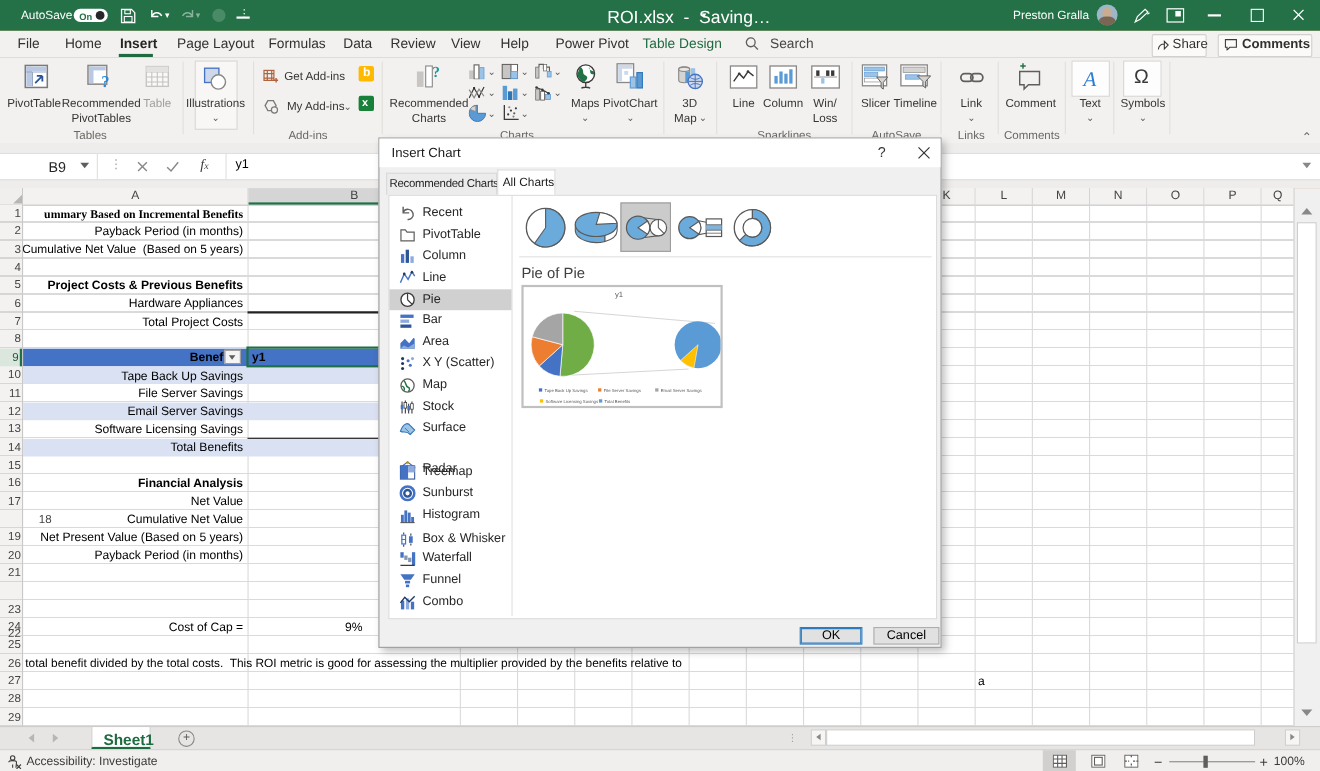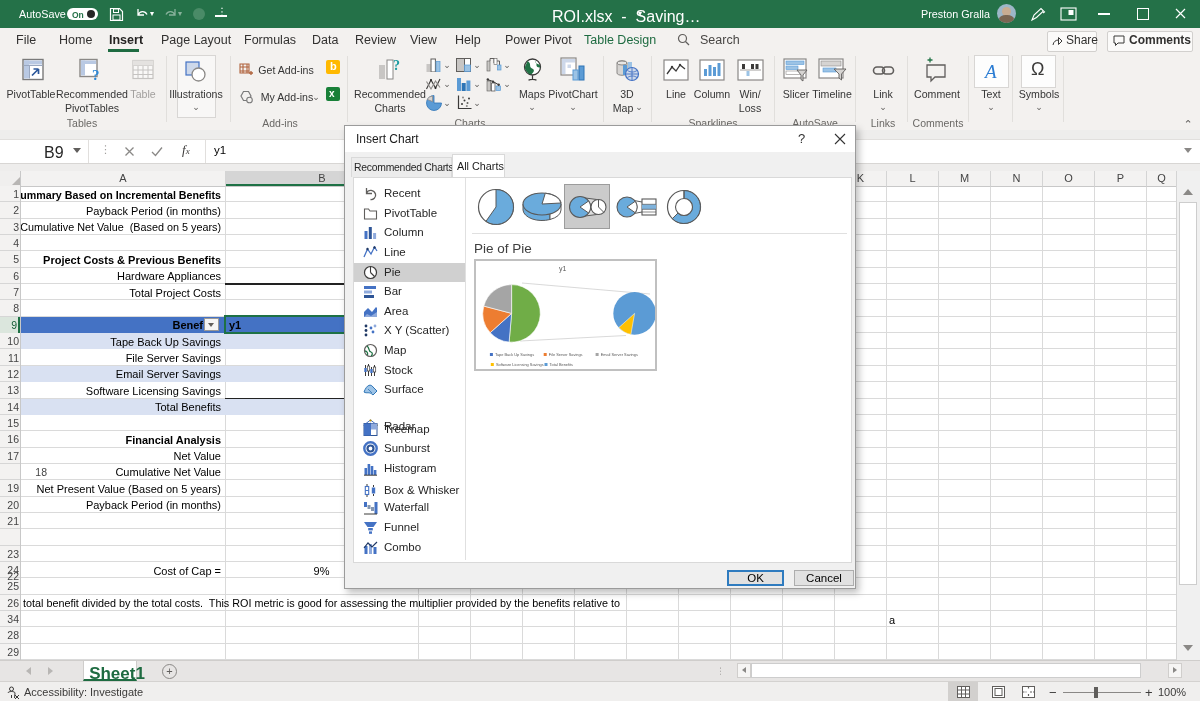--- a/index.html
+++ b/index.html
@@ -357,21 +357,21 @@
     <div class="abs" style="left:1021px;top:3px;width:33px;height:31px;border:1px solid #d8d6d4;background:#fdfdfd;"></div>
     <div class="abs" style="left:1031px;top:7px;font-size:18px;color:#3b3a39;">Ω</div>
     <div class="rlbl" style="left:1039px;top:36px;">Symbols</div>
     <div class="chev" style="left:1039px;top:50px;">⌄</div>
     <div class="rsep" style="left:1063px;"></div>
     <div class="chev" style="left:1188px;top:66px;font-size:11px;">⌃</div>
   </div>
   <div class="abs" id="fstrip">
     <div id="fbar">
       <div class="abs" style="left:0;top:0;width:88px;height:23px;border-right:1px solid #e1dfdd;"></div>
-      <div class="abs" style="left:10px;top:4px;font-size:16px;color:#262626;padding-left:34px;">B9</div>
+      <div class="abs" style="left:10px;top:4px;font-size:13px;color:#262626;padding-left:34px;">B9</div>
       <div class="abs" style="left:73px;top:8px;width:0;height:0;border-left:4px solid transparent;border-right:4px solid transparent;border-top:5px solid #605e5c;"></div>
       <div class="abs" style="left:100px;top:3px;font-size:11px;color:#a19f9d;letter-spacing:1px;">⋮</div>
       <svg class="abs" style="left:124px;top:6px;" width="11" height="11" viewBox="0 0 11 11">
         <path d="M1.5 1.5 L9.5 9.5 M9.5 1.5 L1.5 9.5" stroke="#8a8886" stroke-width="1.3"></path>
       </svg>
       <svg class="abs" style="left:151px;top:6px;" width="12" height="11" viewBox="0 0 12 11">
         <path d="M1 6 L4.5 9.5 L11 1.5" fill="none" stroke="#8a8886" stroke-width="1.3"></path>
       </svg>
       <div class="abs" style="left:182px;top:2px;font-size:13px;font-style:italic;color:#3b3a39;font-family:'Liberation Serif',serif;">f<span style="font-size:9px;">x</span></div>
       <div class="abs" style="left:205px;top:0;width:1px;height:23px;background:#e1dfdd;"></div>
@@ -443,35 +443,35 @@
     <div class="rowhdr" style="top:276.6px;">17</div>
     <div class="rowhdr" style="top:292.95px;padding-left:28px;">18</div>
     <div class="rowhdr" style="top:309.3px;">19</div>
     <div class="rowhdr" style="top:325.65px;">20</div>
     <div class="rowhdr" style="top:342px;">21</div>
     <div class="rowhdr" style="top:358.35px;margin-top:39px;">22</div>
     <div class="rowhdr" style="top:374.7px;">23</div>
     <div class="rowhdr" style="top:391.05px;">24</div>
     <div class="rowhdr" style="top:407.4px;">25</div>
     <div class="rowhdr" style="top:423.75px;">26</div>
-    <div class="rowhdr" style="top:440.1px;">34</div>
+    <div class="rowhdr" style="top:440.1px;">27</div>
     <div class="rowhdr" style="top:456.45px;">28</div>
     <div class="rowhdr" style="top:472.8px;">29</div>
 
     <div class="abs" style="left:21px;top:145.8px;width:397px;height:16.35px;background:#4472c4;"></div>
     <div class="abs" style="left:21px;top:162.15px;width:397px;height:16.35px;background:#d9e1f2;"></div>
     <div class="abs" style="left:21px;top:194.85px;width:397px;height:16.35px;background:#d9e1f2;"></div>
     <div class="abs" style="left:21px;top:227.55px;width:397px;height:16.35px;background:#d9e1f2;"></div>
 
     <div class="abs" style="left:225px;top:112.4px;width:193px;height:1.3px;background:#222;"></div>
     <div class="abs" style="left:225px;top:226.6px;width:193px;height:1.3px;background:#222;"></div>
 
     <div class="abs" style="left:224px;top:144.4px;width:194px;height:18.6px;border:2px solid #1e7145;box-sizing:border-box;"></div>
 
-    <div class="cell ar b" style="top:15.5px;font-size:10.7px;">
+    <div class="cell ar b" style="top:15.5px;font-size:10.7px;font-family:Liberation Serif, serif;">
         <span>ummary Based on Incremental Benefits</span>
       </div>
     <div class="cell ar" style="top:31.85px;">
         <span>Payback Period (in months)</span>
       </div>
     <div class="cell ar" style="top:48.2px;font-size:10.8px;">
         <span>Cumulative Net Value&nbsp;&nbsp;(Based on 5 years)</span>
       </div>
     <div class="cell ar b" style="top:80.9px;">
         <span>Project Costs &amp; Previous Benefits</span>
@@ -526,21 +526,21 @@
 
   <div class="abs" style="left:1176px;top:171px;width:24px;height:489px;background:#f0f0f0;border-left:1px solid #d4d4d4;">
     <div class="abs" style="left:3px;top:18px;width:0;height:0;border-left:5px solid transparent;border-right:5px solid transparent;border-bottom:6px solid #8a8886;margin-left:3px;"></div>
     <div class="abs" style="left:2px;top:31px;width:18px;height:383px;background:#fff;border:1px solid #cdcdcd;box-sizing:border-box;"></div>
     <div class="abs" style="left:3px;top:474px;width:0;height:0;border-left:5px solid transparent;border-right:5px solid transparent;border-top:6px solid #8a8886;margin-left:3px;"></div>
   </div>
   <div class="abs" id="tabbar">
     <div class="abs" style="left:26px;top:6px;width:0;height:0;border-top:4px solid transparent;border-bottom:4px solid transparent;border-right:5px solid #b8b6b4;"></div>
     <div class="abs" style="left:48px;top:6px;width:0;height:0;border-top:4px solid transparent;border-bottom:4px solid transparent;border-left:5px solid #b8b6b4;"></div>
     <div class="abs" style="left:83px;top:0;width:52px;height:18px;background:#fff;border-left:1px solid #cfcdcb;border-right:1px solid #cfcdcb;border-bottom:2.5px solid #1e6b41;"></div>
-    <div class="abs" style="left:83px;top:3px;width:68px;text-align:center;font-size:17px;font-weight:bold;color:#1e6b41;">Sheet1</div>
+    <div class="abs" style="left:83px;top:3px;width:68px;text-align:center;font-size:14px;font-weight:bold;color:#1e6b41;">Sheet1</div>
     <div class="abs" style="left:162px;top:3px;width:13px;height:13px;border:1px solid #8a8886;border-radius:50%;color:#605e5c;font-size:11px;line-height:12px;text-align:center;">+</div>
 
     <div class="abs" style="left:716px;top:5px;color:#a19f9d;font-size:9px;letter-spacing:1px;">⋮</div>
     <div class="abs" style="left:737px;top:2px;width:14px;height:15px;background:#f6f5f4;border:1px solid #d0cecc;box-sizing:border-box;"></div>
     <div class="abs" style="left:742px;top:6px;width:0;height:0;border-top:3.5px solid transparent;border-bottom:3.5px solid transparent;border-right:4.5px solid #8a8886;"></div>
     <div class="abs" style="left:751px;top:2px;width:390px;height:15px;background:#fff;border:1px solid #cdcdcd;box-sizing:border-box;"></div>
     <div class="abs" style="left:1168px;top:2px;width:14px;height:15px;background:#f6f5f4;border:1px solid #d0cecc;box-sizing:border-box;"></div>
     <div class="abs" style="left:1173px;top:6px;width:0;height:0;border-top:3.5px solid transparent;border-bottom:3.5px solid transparent;border-left:4.5px solid #8a8886;"></div>
   </div>
   <div class="abs" id="statusbar">

